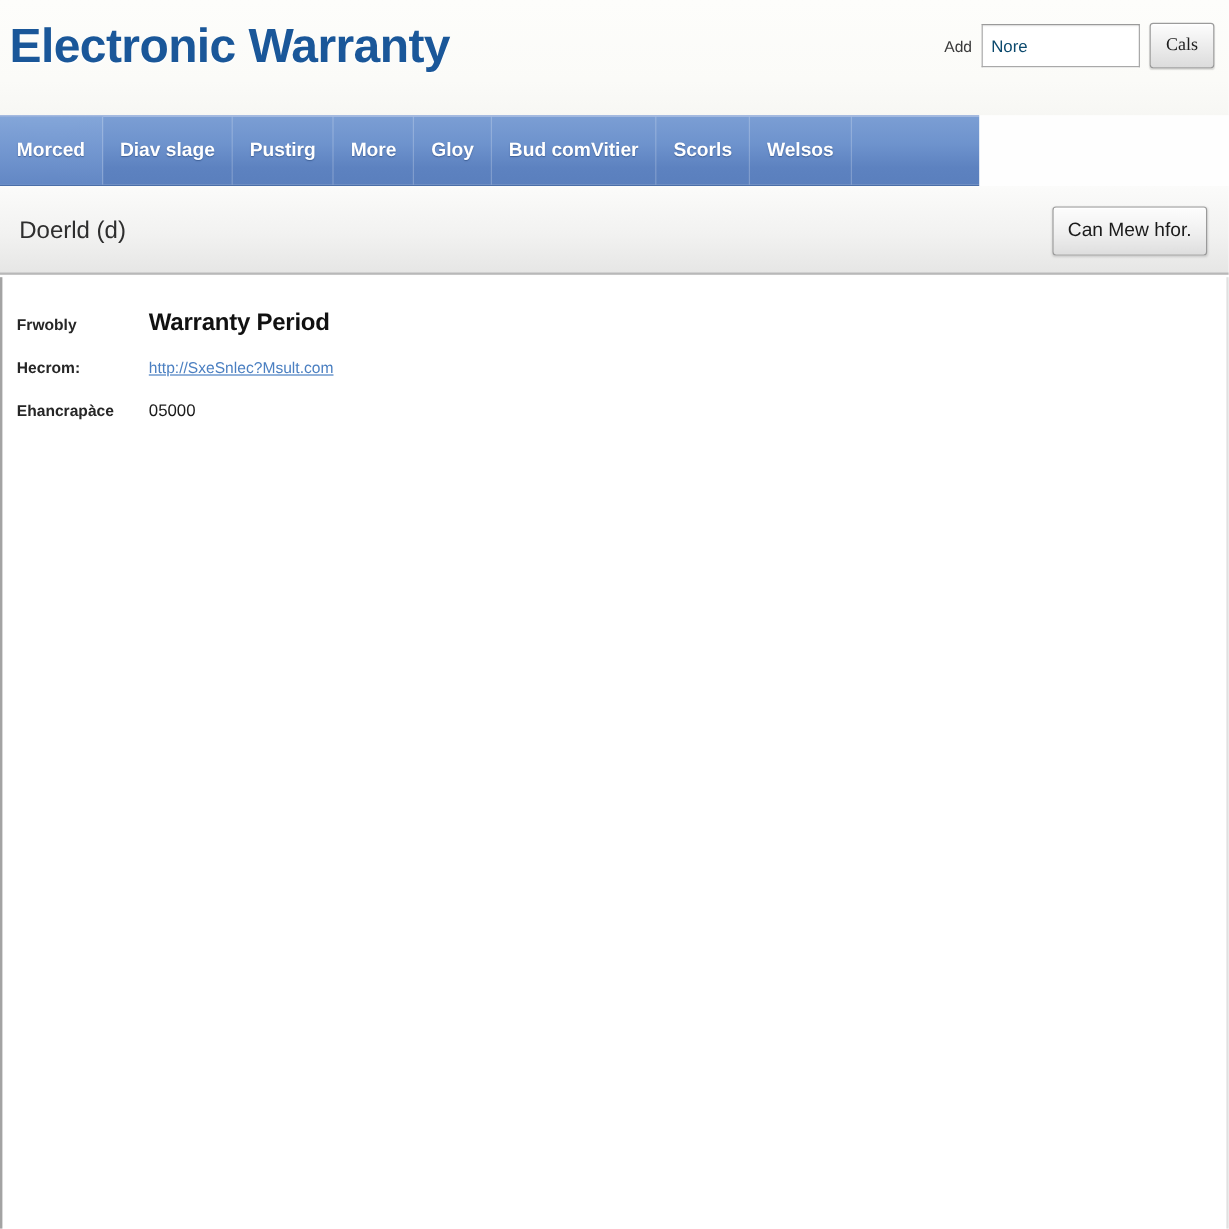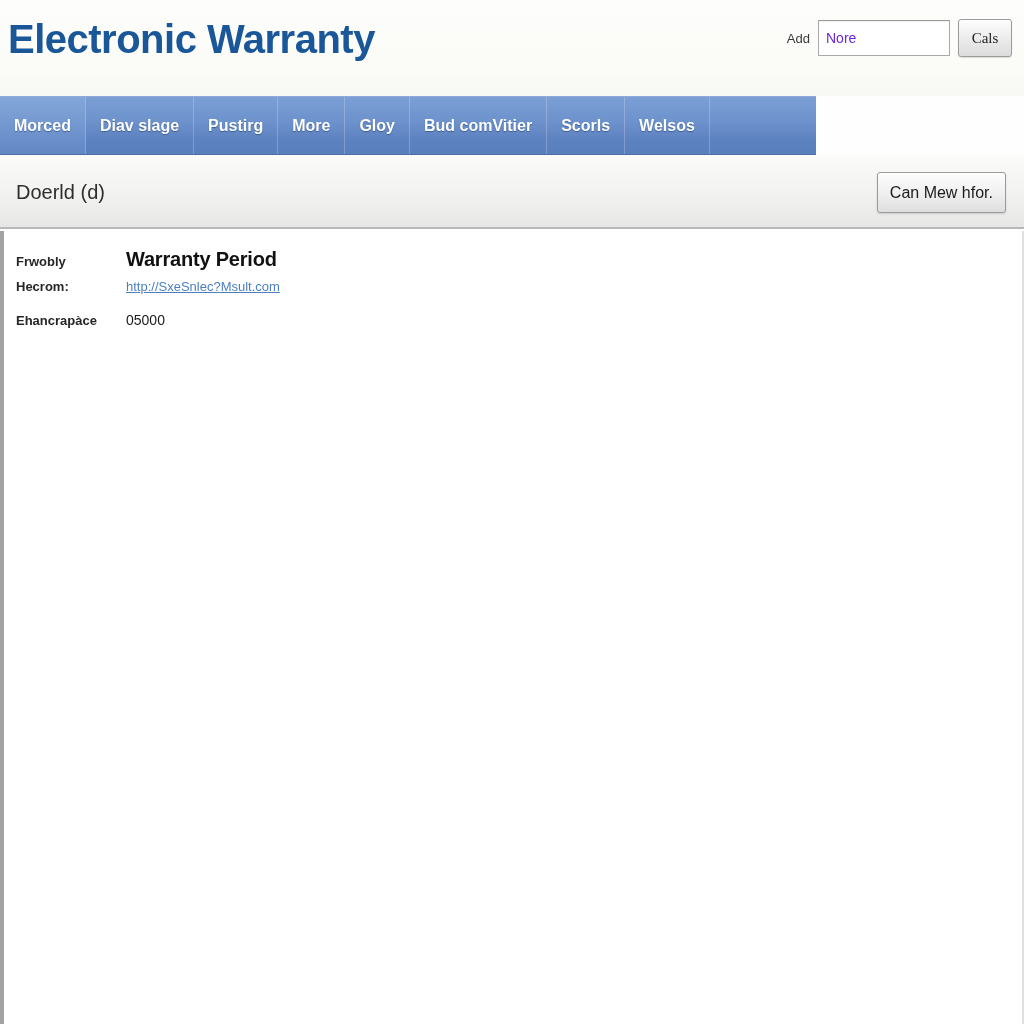--- a/index.html
+++ b/index.html
@@ -62,21 +62,21 @@
   }
   .add-input {
     width: 132px;
     height: 36px;
     box-sizing: border-box;
     border: 1px solid #a9a9a9;
     border-top-color: #9a9a9a;
     background: #ffffff;
     font-family: "Liberation Sans", sans-serif;
     font-size: 14px;
-    color: #6d28d9;
+    color: #0c4a6e;
     padding: 0 7px;
     outline: none;
     box-shadow: inset 0 1px 1px rgba(0,0,0,0.06);
   }
   .cals-button {
     height: 38px;
     min-width: 54px;
     box-sizing: border-box;
     padding: 0 9px;
     border: 1px solid #9b9b9b;
@@ -159,21 +159,21 @@
 
   
   .content {
     position: absolute;
     left: 0;
     top: 231px;
     width: 1024px;
     height: 793px;
     background: #ffffff;
     box-sizing: border-box;
-    border-left: 4px solid #a3a3a3;
+    border-left: 2px solid #a3a3a3;
     border-right: 2px solid #e0e0e0;
   }
 
   .detail-list {
     position: absolute;
     left: 12px;
     top: 17px;
     width: 600px;
   }
   .detail-row {
@@ -187,20 +187,21 @@
     flex: 0 0 110px;
     font-size: 13px;
     font-weight: bold;
     color: #262626;
     white-space: nowrap;
   }
   .detail-value {
     font-size: 14px;
     color: #1b1b1b;
     white-space: nowrap;
+    margin-top: 10px;
   }
   .detail-value.headline {
     font-size: 20px;
     font-weight: bold;
     color: #111111;
     letter-spacing: -0.2px;
   }
   .detail-value.link {
     font-size: 13px;
     color: #2464b4;

